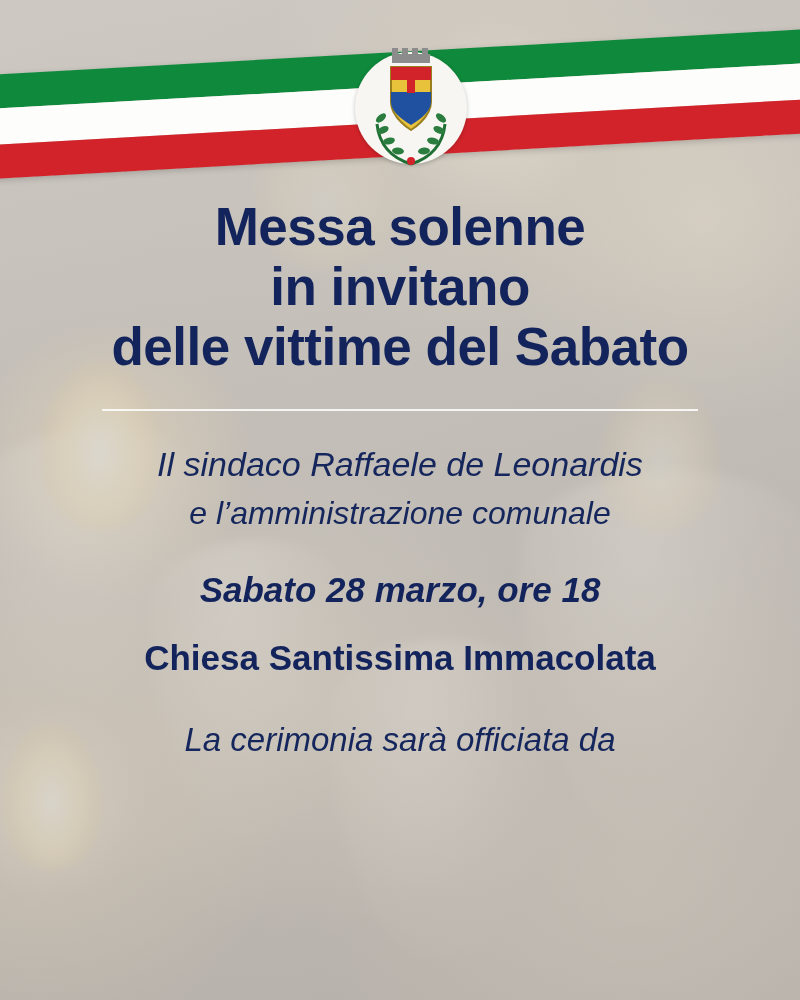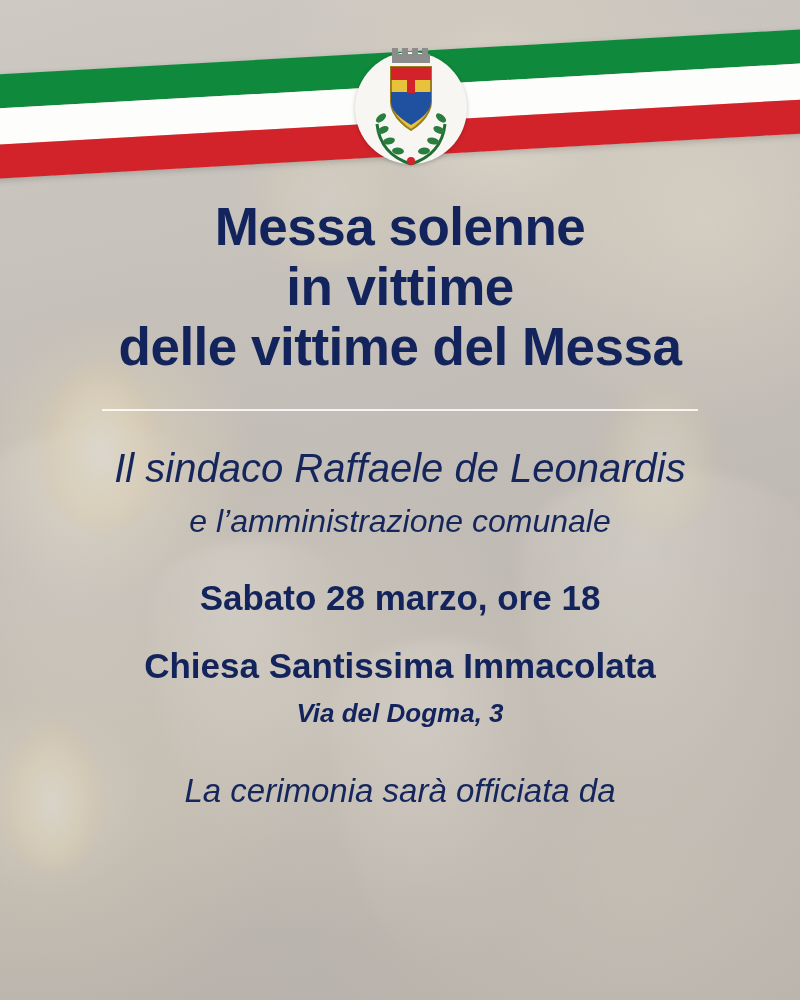--- a/index.html
+++ b/index.html
@@ -107,21 +107,21 @@
     margin: 22px 0 0 0;
     padding: 0 24px;
   }
   .rule {
     width: 596px;
     height: 2px;
     background: rgba(255,255,255,0.85);
     margin: 32px auto 0 auto;
   }
   .subtitle-1 {
-    font-size: 40px;
+    font-size: 34px;
     font-style: italic;
     font-weight: 400;
     line-height: 1.2;
     margin-top: 33px;
     color: #15265c;
   }
   .subtitle-2 {
     font-size: 32px;
     font-style: italic;
     font-weight: 400;
@@ -133,20 +133,21 @@
     font-size: 31px;
     font-style: italic;
     font-weight: 400;
     line-height: 1.28;
     margin-top: 4px;
     color: #15265c;
   }
   .when {
     font-size: 35px;
     font-weight: 700;
+    font-style: italic;
     margin-top: 36px;
     color: #13245c;
   }
   .where {
     font-size: 35px;
     font-weight: 700;
     margin-top: 28px;
     color: #13245c;
   }
   .address {
@@ -217,31 +218,30 @@
       <path d="M36 27 H76 V40 H36 Z" fill="#d2232a"></path>
       <path d="M36 52 H76 V62 C76 70 68 78 56 85 C44 78 36 70 36 62 Z" fill="#2050a0"></path>
       <rect x="52" y="40" width="8" height="13" fill="#d2232a"></rect>
     </svg>
   </div>
 
   <div class="content">
 
     <div class="title">
       <div>Messa solenne</div>
-      <div>in vittime</div>
-      <div>delle vittime del Messa</div>
+      <div>in invitano</div>
+      <div>delle vittime del Sabato</div>
     </div>
 
     <div class="rule"></div>
 
     <div class="subtitle-1">Il sindaco Raffaele de Leonardis</div>
     <div class="subtitle-2">e l’amministrazione comunale</div>
 
     <div class="when">Sabato 28 marzo, ore 18</div>
     <div class="where">Chiesa Santissima Immacolata</div>
-    <div class="address">Via del Dogma, 3</div>
 
     <div class="celebrant">
       <div>La cerimonia sarà officiata da</div>
     </div>
 
   </div>
 </div>
 
 </body></html>

